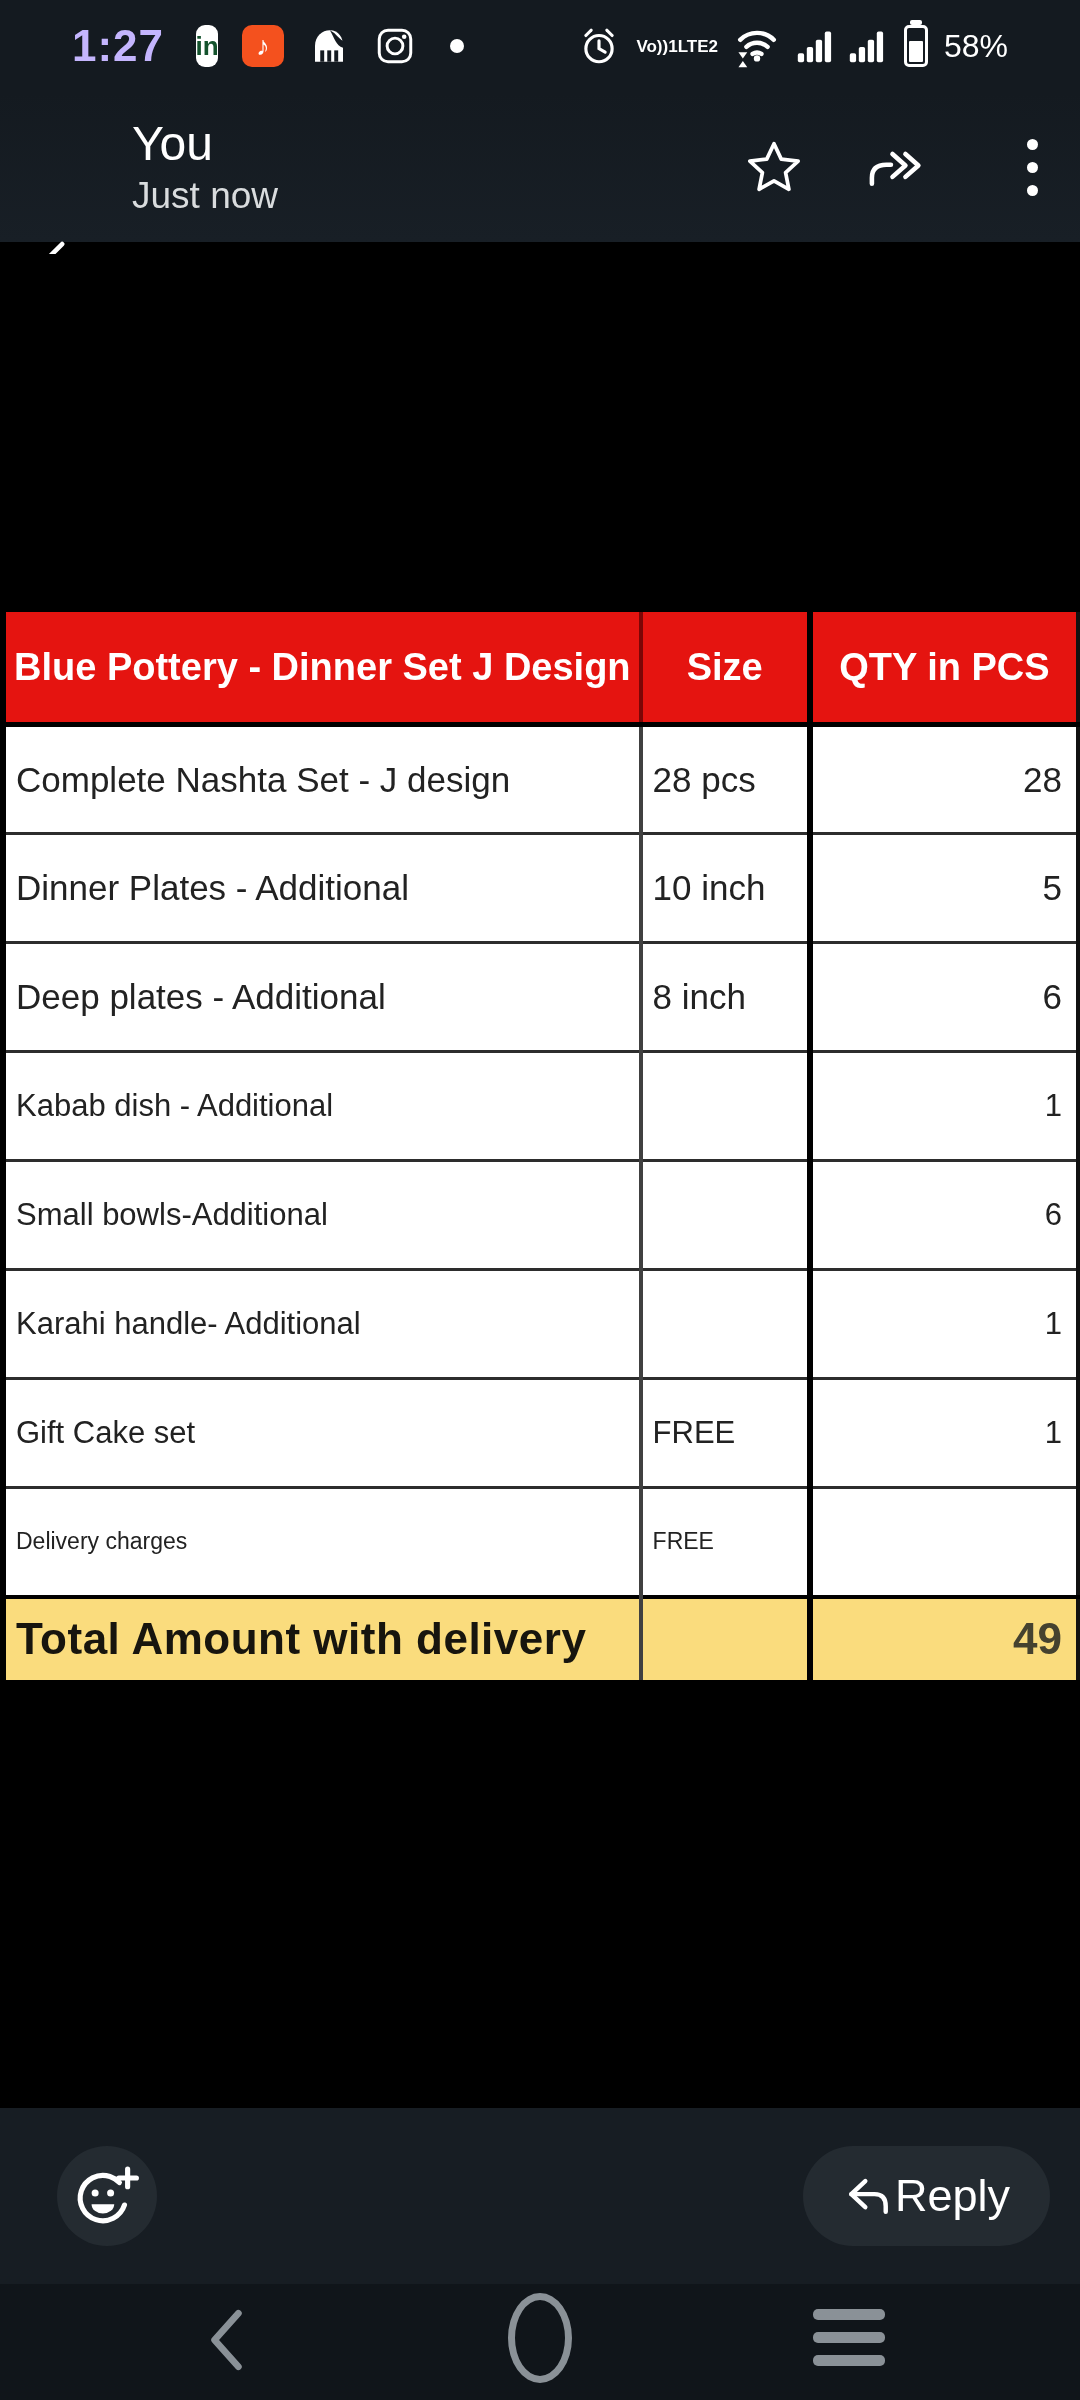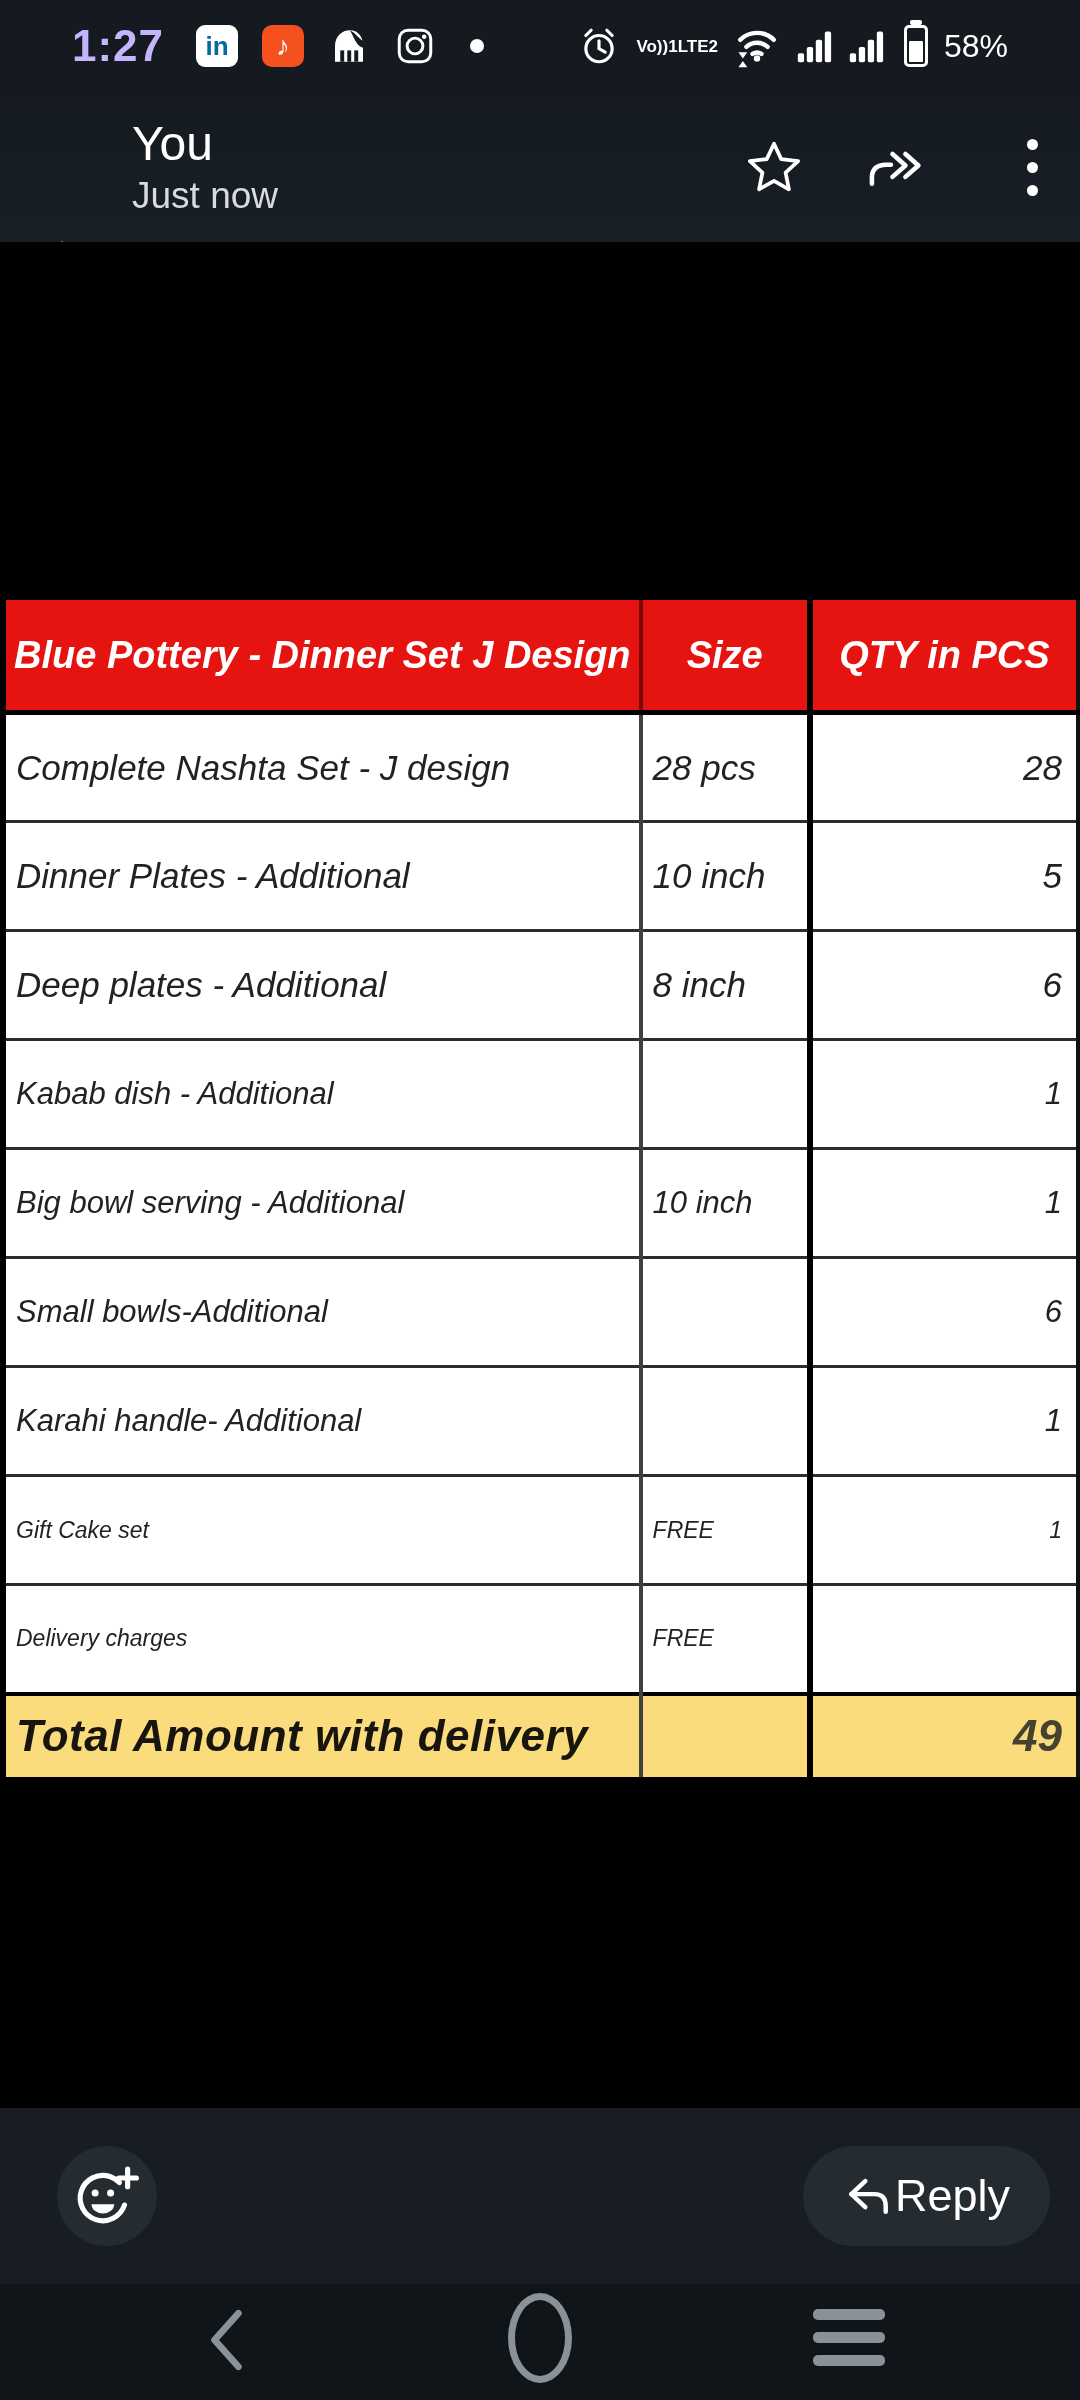--- a/index.html
+++ b/index.html
@@ -6,21 +6,21 @@
   .screen{position:relative;width:1080px;height:2400px;background:#000;overflow:hidden;
           font-family:"Liberation Sans",sans-serif;}
 
   
   .status-bar{position:absolute;left:0;top:0;width:1080px;height:92px;background:#141a20;
               display:flex;align-items:center;justify-content:space-between;
               padding:0 72px;box-sizing:border-box;}
   .sb-left{display:flex;align-items:center;gap:24px;}
   .sb-right{display:flex;align-items:center;gap:16px;}
   .sb-time{color:#c4b5fd;font-size:44px;font-weight:600;letter-spacing:1px;margin-right:8px;}
-  .ic-linkedin{width:42px;height:42px;background:#fff;border-radius:9px;color:#0369a1;
+  .ic-linkedin{width:22px;height:42px;background:#fff;border-radius:9px;color:#14532d;
                font-weight:700;font-size:26px;display:flex;align-items:center;justify-content:center;}
   .ic-music{width:42px;height:42px;background:#f4511e;border-radius:10px;color:#fff;
             font-size:27px;display:flex;align-items:center;justify-content:center;}
   .sb-dot{width:14px;height:14px;border-radius:50%;background:#fff;margin-left:10px;}
   .volte{display:flex;flex-direction:row;color:#fff;font-size:17px;font-weight:700;
          line-height:17px;letter-spacing:0;}
   .battery{position:relative;width:24px;height:42px;border:3px solid #fff;border-radius:5px;
            box-sizing:border-box;margin-left:4px;}
   .battery::before{content:"";position:absolute;top:-8px;left:50%;transform:translateX(-50%);
            width:12px;height:5px;background:#fff;border-radius:2px;}
@@ -35,21 +35,21 @@
                display:flex;flex-direction:column;}
   .title{color:#fff;font-size:48px;font-weight:400;line-height:1.15;}
   .subtitle{color:#d9dcde;font-size:37px;font-weight:400;margin-top:4px;}
   .hdr-act{position:absolute;top:0;height:150px;display:flex;align-items:center;}
   .star-btn{left:742px;}  .fwd-btn{left:862px;}  .menu-btn{left:1000px;}
   .hdr-act{width:64px;justify-content:center;}
   .menu-dots{display:flex;flex-direction:column;gap:12px;}
   .menu-dots i{width:11px;height:11px;border-radius:50%;background:#fff;}
 
   
-  .photo-area{position:absolute;left:0;top:242px;width:1080px;height:1866px;background:#000;font-style:italic;}
+  .photo-area{position:absolute;left:0;top:254px;width:1080px;height:1866px;background:#000;}
 
   
   table.sheet{position:absolute;left:0;top:351px;width:1080px;border-collapse:collapse;
               table-layout:fixed;background:#fff;border-left:6px solid #000;
               border-top:7px solid #000;border-bottom:5px solid #000;border-right:4px solid #111;}
   col.c1{width:637px;} col.c2{width:169px;} col.c3{width:268px;}
   th,td{box-sizing:border-box;vertical-align:middle;overflow:hidden;white-space:nowrap;}
   thead th{background:#e51410;color:#fff;height:116px;font-weight:700;font-size:38px;
            border-bottom:5px solid #000;text-align:center;}
   td:nth-child(1){border-right:4px solid #404040;text-align:left;padding-left:10px;}
@@ -213,25 +213,20 @@
             <td>Deep plates - Additional</td>
             <td>8 inch</td>
             <td>6</td>
           </tr>
           <tr class="data-row">
             <td>Kabab dish - Additional</td>
             <td></td>
             <td>1</td>
           </tr>
           <tr class="data-row">
-            <td>Big bowl serving - Additional</td>
-            <td>10 inch</td>
-            <td>1</td>
-          </tr>
-          <tr class="data-row">
             <td>Small bowls-Additional</td>
             <td></td>
             <td>6</td>
           </tr>
           <tr class="data-row">
             <td>Karahi handle- Additional</td>
             <td></td>
             <td>1</td>
           </tr>
           <tr class="data-row">

